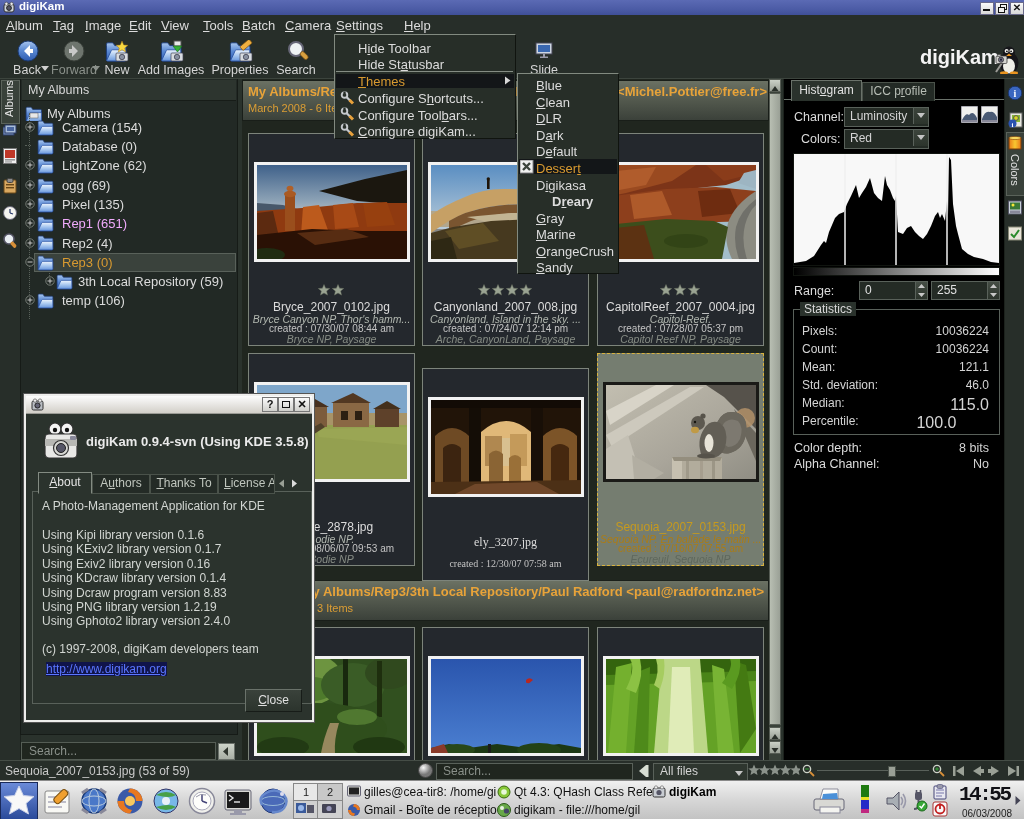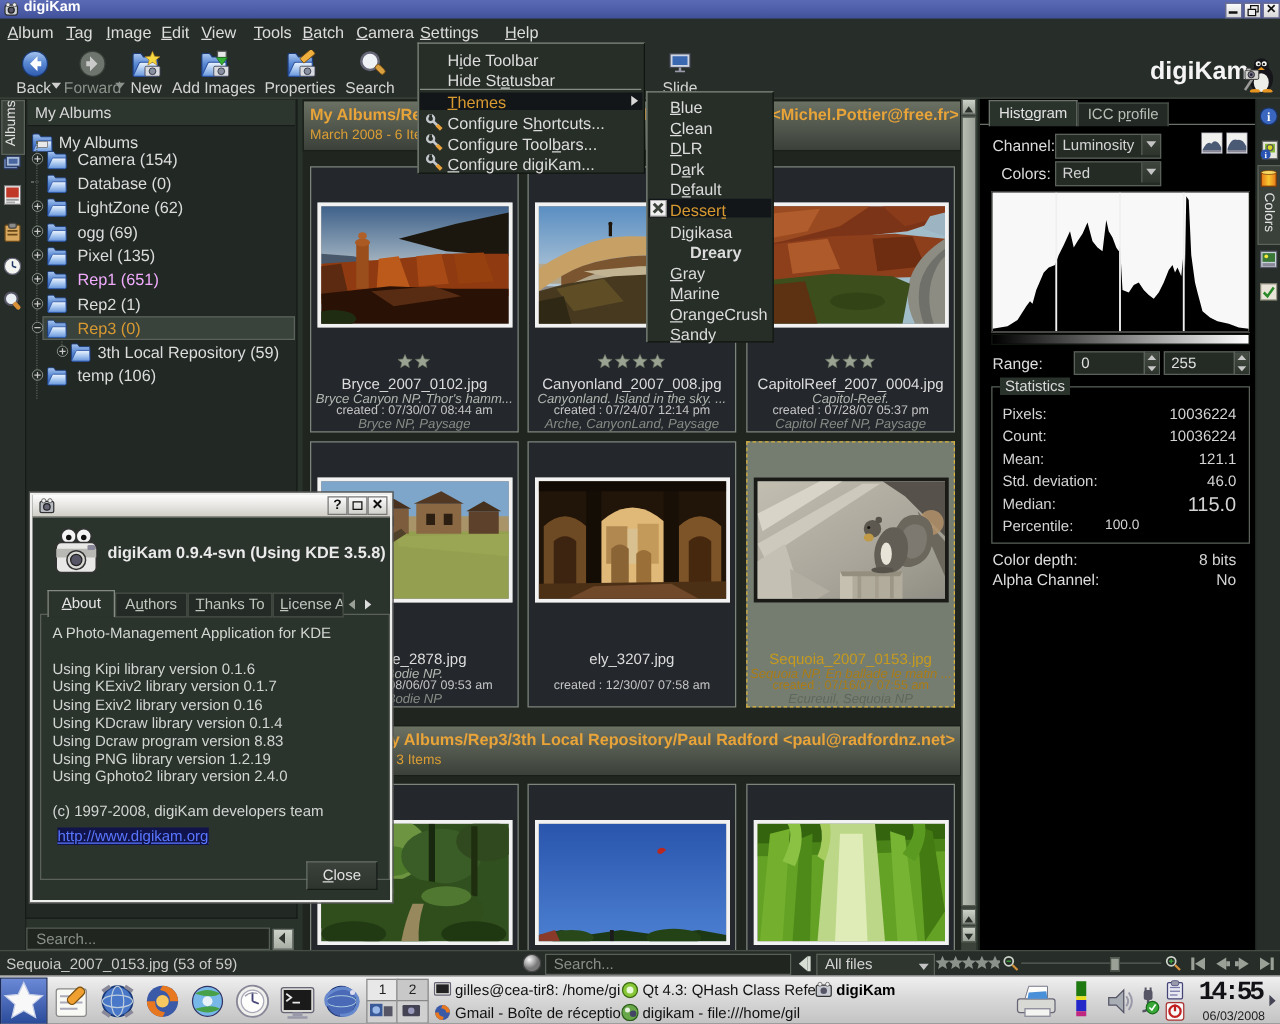--- a/index.html
+++ b/index.html
@@ -238,21 +238,21 @@
     <use href="#folder" transform="scale(1.06)"></use>
   </svg>
 <span class="trow" style="left:62px;top:214px;color:#f0abfc;z-index:3;">Rep1 (651)</span>
 <svg class="ab" style="left:25px;top:238px;z-index:3" width="10" height="10">
     <circle cx="5" cy="5" r="4.2" fill="#222925" stroke="#8a908a" stroke-width="0.8"></circle>
     <path d="M2.5 5 H7.5 M5 2.5 V7.5" stroke="#c8c8c8" stroke-width="1"></path>
   </svg>
 <svg class="ab" style="left:37px;top:234px;z-index:3" width="18" height="17">
     <use href="#folder" transform="scale(1.06)"></use>
   </svg>
-<span class="trow" style="left:62px;top:234px;color:#dcdcdc;z-index:3;">Rep2 (1)</span>
+<span class="trow" style="left:62px;top:234px;color:#dcdcdc;z-index:3;">Rep2 (4)</span>
 <div class="ab" style="left:34px;top:253px;width:202px;height:19px;background:#3a423c;border:1px solid #59615a;box-sizing:border-box;z-index:2;"></div>
 <svg class="ab" style="left:25px;top:257px;z-index:3" width="10" height="10">
     <circle cx="5" cy="5" r="4.2" fill="#222925" stroke="#8a908a" stroke-width="0.8"></circle>
     <path d="M2.5 5 H7.5" stroke="#c8c8c8" stroke-width="1"></path>
   </svg>
 <svg class="ab" style="left:37px;top:254px;z-index:3" width="18" height="17">
     <use href="#folder" transform="scale(1.06)"></use>
   </svg>
 <span class="trow" style="left:62px;top:253px;color:#d89a30;z-index:3;">Rep3 (0)</span>
 <div class="ab" style="left:49px;top:266px;width:1px;height:16px;border-left:1px dotted #59615a;z-index:1;"></div>
@@ -410,21 +410,21 @@
           <line x1="12" y1="52" x2="32" y2="72" stroke="#38291a" stroke-width="1.6"></line>
           <line x1="32" y1="52" x2="12" y2="72" stroke="#38291a" stroke-width="1.6"></line>
 <polygon points="28,58 64,38 68,42 34,64" fill="#50412a"></polygon>
         </svg>
       </div>
       <div class="fname" style="top:166px;">Bodie_2878.jpg</div>
       <div class="fcap" style="top:179px;">Bodie NP.</div>
       <div class="fcre" style="top:189px;">created : 08/06/07 09:53 am</div>
       <div class="ftag" style="top:198.5px;">Bodie NP</div>
     </div>
-<div class="tile" style="left:180px;top:275px;height:211px;">
+<div class="tile" style="left:180px;top:290px;height:211px;font-family:Liberation Serif, serif;">
       <div class="photo">
         <svg viewBox="0 0 150 94" preserveAspectRatio="none">
           <rect width="150" height="94" fill="#211408"></rect>
 <path d="M50 82 L50 32 Q75 10 100 32 L100 82 Z" fill="#e0b878"></path>
 <rect x="54" y="36" width="17" height="30" fill="#b08850"></rect>
           <rect x="79" y="34" width="17" height="32" fill="#c49a5a"></rect>
 <rect x="71" y="38" width="8" height="28" fill="#d8c090"></rect>
 <path d="M58 82 L58 54 Q65 47 72 54 L72 82 Z" fill="#8a6434"></path>
 <path d="M78 82 L78 58 Q84 52 90 58 L90 82 Z" fill="#9a7038"></path>
 <path d="M4 84 L4 36 Q21 20 38 36 L38 84 Z" fill="#6e4a24"></path>
@@ -613,21 +613,21 @@
     <span class="ab" style="left:100px;top:246px;width:105px;text-align:right;font-size:12px;color:#d4d4d4;">10036224</span>
  <span class="ab" style="left:18px;top:264px;font-size:12px;color:#d4d4d4;">Count:</span>
     <span class="ab" style="left:100px;top:264px;width:105px;text-align:right;font-size:12px;color:#d4d4d4;">10036224</span>
  <span class="ab" style="left:18px;top:282px;font-size:12px;color:#d4d4d4;">Mean:</span>
     <span class="ab" style="left:100px;top:282px;width:105px;text-align:right;font-size:12px;color:#d4d4d4;">121.1</span>
  <span class="ab" style="left:18px;top:300px;font-size:12px;color:#d4d4d4;">Std. deviation:</span>
     <span class="ab" style="left:100px;top:300px;width:105px;text-align:right;font-size:12px;color:#d4d4d4;">46.0</span>
  <span class="ab" style="left:18px;top:318px;font-size:12px;color:#d4d4d4;">Median:</span>
     <span class="ab" style="left:100px;top:318px;width:105px;text-align:right;font-size:16px;color:#d4d4d4;">115.0</span>
  <span class="ab" style="left:18px;top:336px;font-size:12px;color:#d4d4d4;">Percentile:</span>
-    <span class="ab" style="left:100px;top:336px;width:105px;text-align:left;font-size:11px;color:#d4d4d4;">100.0</span>
+    <span class="ab" style="left:100px;top:336px;width:105px;text-align:center;font-size:16px;color:#d4d4d4;">100.0</span>
  <span class="ab" style="left:10px;top:363px;font-size:12.5px;color:#dcdcdc;">Color depth:</span>
     <span class="ab" style="left:100px;top:363px;width:105px;text-align:right;font-size:12.5px;color:#d4d4d4;">8 bits</span>
  <span class="ab" style="left:10px;top:379px;font-size:12.5px;color:#dcdcdc;">Alpha Channel:</span>
     <span class="ab" style="left:100px;top:379px;width:105px;text-align:right;font-size:12.5px;color:#d4d4d4;">No</span>
 </div>
 
 <div class="ab" style="left:1004px;top:78px;width:20px;height:682px;background:#272e29;border-left:1px solid #1c221d;">
  <svg class="ab" style="left:3px;top:8px" width="14" height="14">
       <circle cx="7" cy="7" r="6.8" fill="#3a66c0"></circle>
       <circle cx="7" cy="7" r="6.8" fill="none" stroke="#1a3468"></circle>

